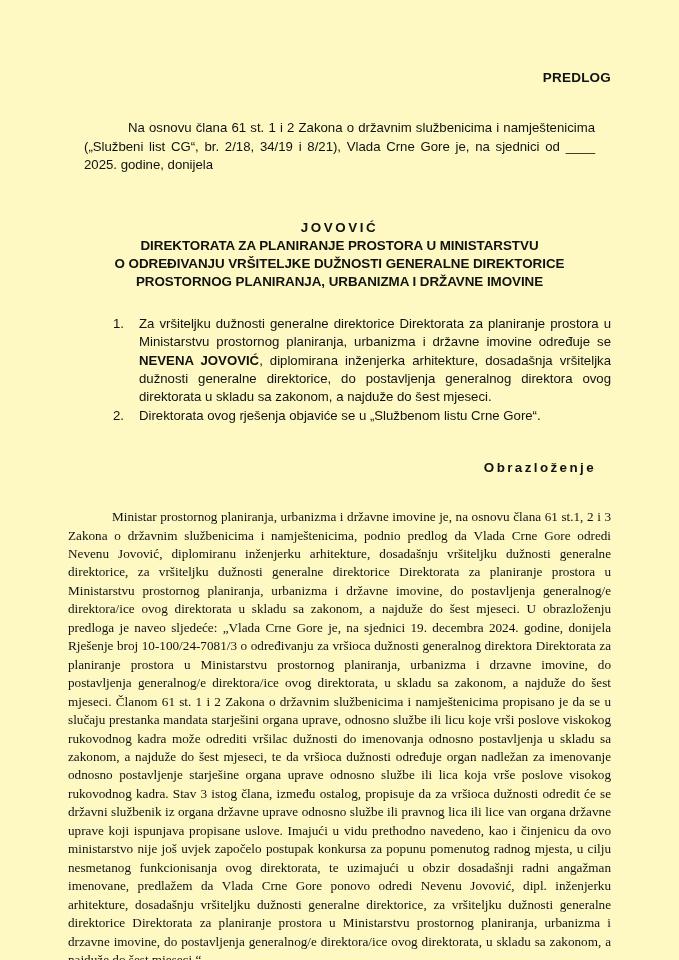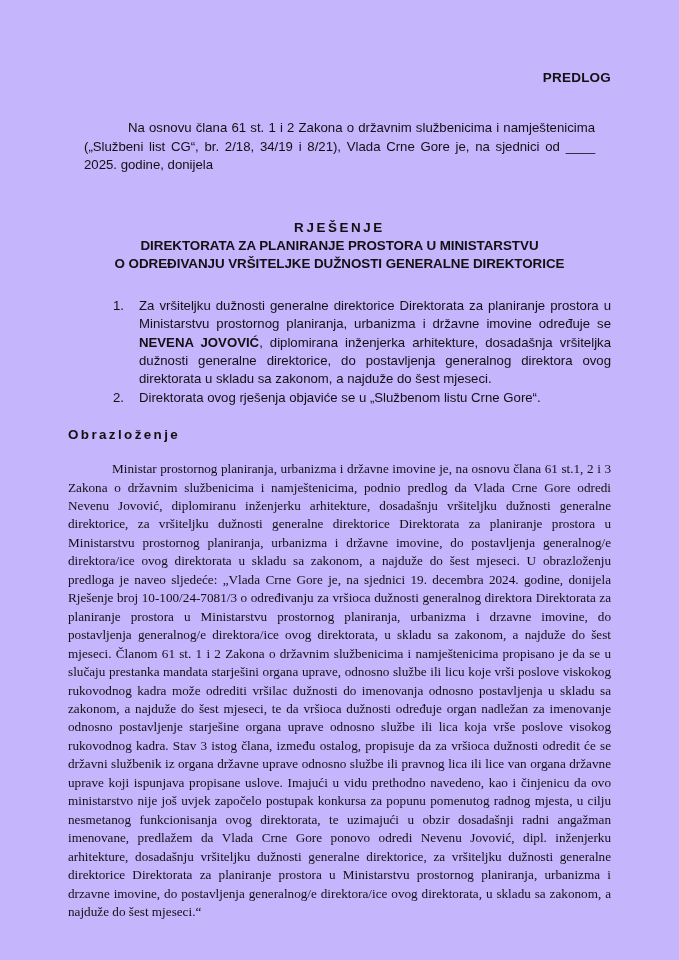--- a/index.html
+++ b/index.html
@@ -11,21 +11,21 @@
   body {
     font-family: "Liberation Sans", sans-serif;
     color: #111111;
     -webkit-font-smoothing: antialiased;
   }
   .page {
     position: relative;
     width: 679px;
     height: 960px;
     margin: 0 auto;
-    background: #c4b5fd;
+    background: #fef9c3;
     overflow: hidden;
     box-sizing: border-box;
   }
   .content {
     position: absolute;
     left: 68px;
     top: 0;
     width: 543px;
   }
 
@@ -98,23 +98,23 @@
     top: 0;
     width: 30px;
     text-align: right;
     font-size: 13.2px;
     font-weight: normal;
   }
   .decisions li b { font-weight: bold; margin-top: 32px; }
 
   
   .reason-heading {
-    margin: 0;
+    margin: 15px;
     padding-top: 19px;
-    text-align: left;
+    text-align: right;
     font-size: 13.4px;
     font-weight: bold;
     letter-spacing: 2.4px;
     line-height: 18px;
   }
 
   
   .reason-body {
     margin: 0;
     padding-top: 16px;
@@ -131,23 +131,24 @@
 <body>
 
 <div class="page">
   <div class="content">
 
     <p class="doc-label">PREDLOG</p>
 
     <p class="intro">Na osnovu člana 61 st. 1 i 2 Zakona o državnim službenicima i namještenicima („Službeni list CG“, br. 2/18, 34/19 i 8/21), Vlada Crne Gore je, na sjednici od ____ 2025. godine, donijela</p>
 
     <div class="title-block">
-      <span class="title-main">RJEŠENJE</span>
+      <span class="title-main">JOVOVIĆ</span>
       <span class="title-sub">DIREKTORATA ZA PLANIRANJE PROSTORA U MINISTARSTVU</span>
       <span class="title-sub">O ODREĐIVANJU VRŠITELJKE DUŽNOSTI GENERALNE DIREKTORICE</span>
+      <span class="title-sub">PROSTORNOG PLANIRANJA, URBANIZMA I DRŽAVNE IMOVINE</span>
     </div>
 
     <ol class="decisions">
       <li><span>Za vršiteljku dužnosti generalne direktorice Direktorata za planiranje prostora u Ministarstvu prostornog planiranja, urbanizma i državne imovine određuje se </span><b>NEVENA JOVOVIĆ</b><span>, diplomirana inženjerka arhitekture, dosadašnja vršiteljka dužnosti generalne direktorice, do postavljenja generalnog direktora ovog direktorata u skladu sa zakonom, a najduže do šest mjeseci.</span></li>
       <li><span>Direktorata ovog rješenja objaviće se u „Službenom listu Crne Gore“.</span></li>
     </ol>
 
     <p class="reason-heading">Obrazloženje</p>
 
     <p class="reason-body">Ministar prostornog planiranja, urbanizma i državne imovine je, na osnovu člana 61 st.1, 2 i 3 Zakona o državnim službenicima i namještenicima, podnio predlog da Vlada Crne Gore odredi Nevenu Jovović, diplomiranu inženjerku arhitekture, dosadašnju vršiteljku dužnosti generalne direktorice, za vršiteljku dužnosti generalne direktorice Direktorata za planiranje prostora u Ministarstvu prostornog planiranja, urbanizma i državne imovine, do postavljenja generalnog/e direktora/ice ovog direktorata u skladu sa zakonom, a najduže do šest mjeseci. U obrazloženju predloga je naveo sljedeće: „Vlada Crne Gore je, na sjednici 19. decembra 2024. godine, donijela Rješenje broj 10-100/24-7081/3 o određivanju za vršioca dužnosti generalnog direktora Direktorata za planiranje prostora u Ministarstvu prostornog planiranja, urbanizma i drzavne imovine, do postavljenja generalnog/e direktora/ice ovog direktorata, u skladu sa zakonom, a najduže do šest mjeseci. Članom 61 st. 1 i 2 Zakona o državnim službenicima i namještenicima propisano je da se u slučaju prestanka mandata starješini organa uprave, odnosno službe ili licu koje vrši poslove viskokog rukovodnog kadra može odrediti vršilac dužnosti do imenovanja odnosno postavljenja u skladu sa zakonom, a najduže do šest mjeseci, te da vršioca dužnosti određuje organ nadležan za imenovanje odnosno postavljenje starješine organa uprave odnosno službe ili lica koja vrše poslove visokog rukovodnog kadra. Stav 3 istog člana, između ostalog, propisuje da za vršioca dužnosti odredit će se državni službenik iz organa državne uprave odnosno službe ili pravnog lica ili lice van organa državne uprave koji ispunjava propisane uslove. Imajući u vidu prethodno navedeno, kao i činjenicu da ovo ministarstvo nije još uvjek započelo postupak konkursa za popunu pomenutog radnog mjesta, u cilju nesmetanog funkcionisanja ovog direktorata, te uzimajući u obzir dosadašnji radni angažman imenovane, predlažem da Vlada Crne Gore ponovo odredi Nevenu Jovović, dipl. inženjerku arhitekture, dosadašnju vršiteljku dužnosti generalne direktorice, za vršiteljku dužnosti generalne direktorice Direktorata za planiranje prostora u Ministarstvu prostornog planiranja, urbanizma i drzavne imovine, do postavljenja generalnog/e direktora/ice ovog direktorata, u skladu sa zakonom, a najduže do šest mjeseci.“</p>

